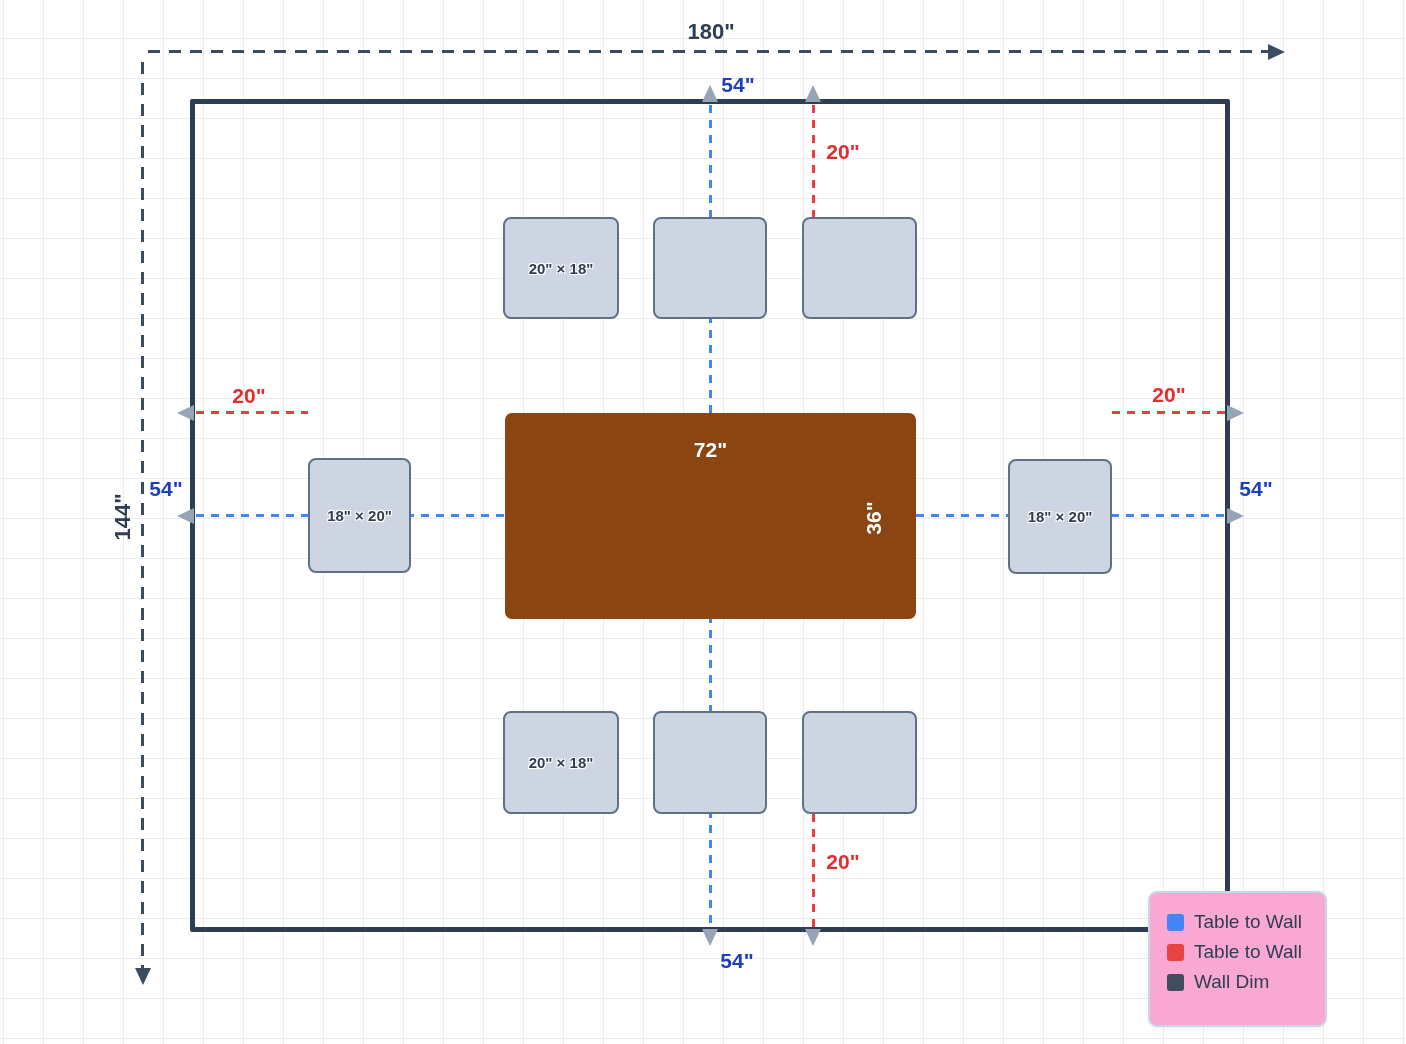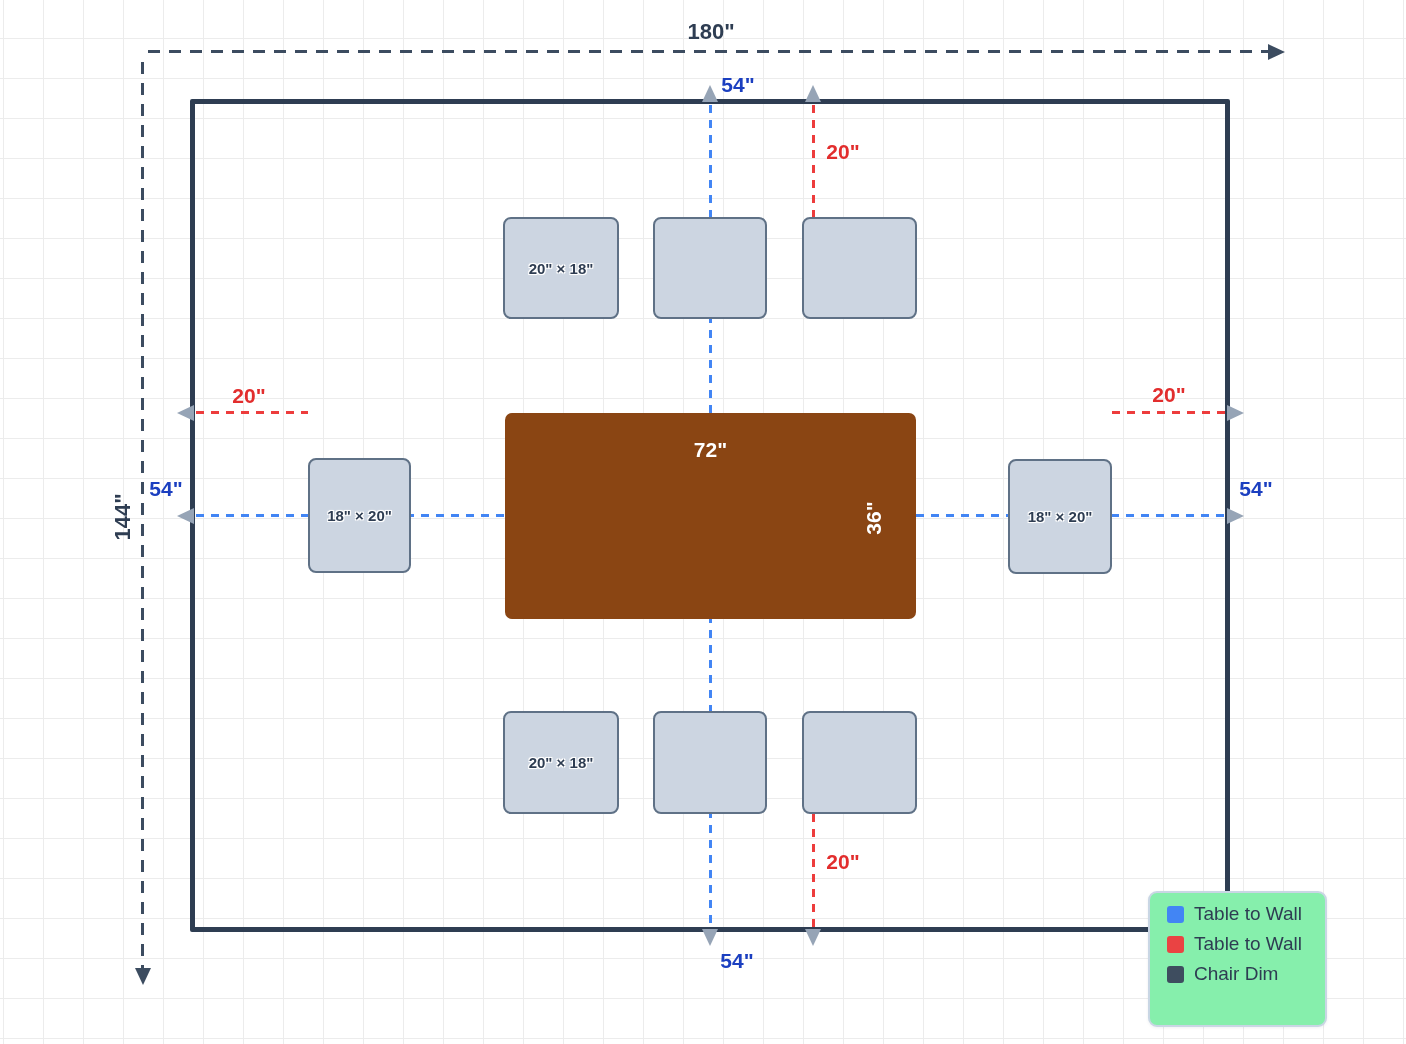--- a/index.html
+++ b/index.html
@@ -40,22 +40,22 @@
   .rot{transform:rotate(-90deg);transform-origin:center center;}
   
   .wall{border:5px solid #2e3d52;box-sizing:border-box;border-radius:2px;background:transparent;}
   .table{background:#8a4513;border-radius:7px;}
   .table-label{position:absolute;color:#ffffff;font-weight:bold;font-size:21px;text-align:center;}
   .chair{background:#ccd5e1;border:2px solid #5f7186;border-radius:8px;box-sizing:border-box;
          display:flex;align-items:center;justify-content:center;}
   .chair-label{font-weight:bold;font-size:15px;color:#2e3d52;white-space:nowrap;
     text-shadow:-1px -1px 0 #fff,1px -1px 0 #fff,-1px 1px 0 #fff,1px 1px 0 #fff,0 0 3px #fff;}
   
-  .legend{background:#86efac;border:2px solid #c9d6e4;border-radius:9px;box-sizing:border-box;
-          padding:10px 14px 14px 17px;box-shadow:0 1px 3px rgba(40,60,90,.08);}
+  .legend{background:#f9a8d4;border:2px solid #c9d6e4;border-radius:9px;box-sizing:border-box;
+          padding:18px 14px 14px 17px;box-shadow:0 1px 3px rgba(40,60,90,.08);}
   .legend-row{display:flex;align-items:center;gap:10px;margin-bottom:8px;}
   .legend-swatch{width:17px;height:17px;border-radius:3px;flex:0 0 auto;}
   .legend-label{font-size:19px;color:#2e3d52;line-height:22px;white-space:nowrap;}
 </style>
 </head>
 <body>
 
 <div class="abs dash-h dark" style="left:148px;top:50px;width:1122px;"></div>
 <div class="arr dark right" style="left:1268px;top:44px;"></div>
 <div class="dim-label wide dark-text" style="left:651px;top:21px;">180"</div>
@@ -121,15 +121,15 @@
   <div class="legend-row">
     <span class="legend-swatch" style="background: rgb(66, 133, 244);"></span>
     <span class="legend-label">Table to Wall</span>
   </div>
   <div class="legend-row">
     <span class="legend-swatch" style="background: rgb(234, 67, 67);"></span>
     <span class="legend-label">Table to Wall</span>
   </div>
   <div class="legend-row">
     <span class="legend-swatch" style="background: rgb(62, 77, 95);"></span>
-    <span class="legend-label">Chair Dim</span>
+    <span class="legend-label">Wall Dim</span>
   </div>
 </div>
 
 </body></html>

